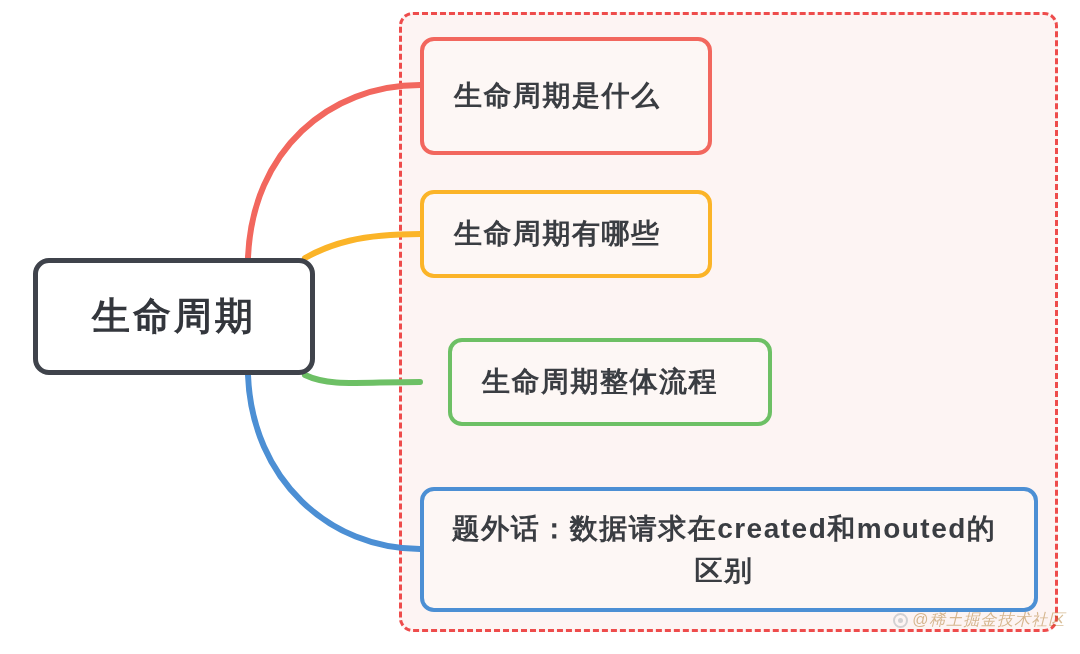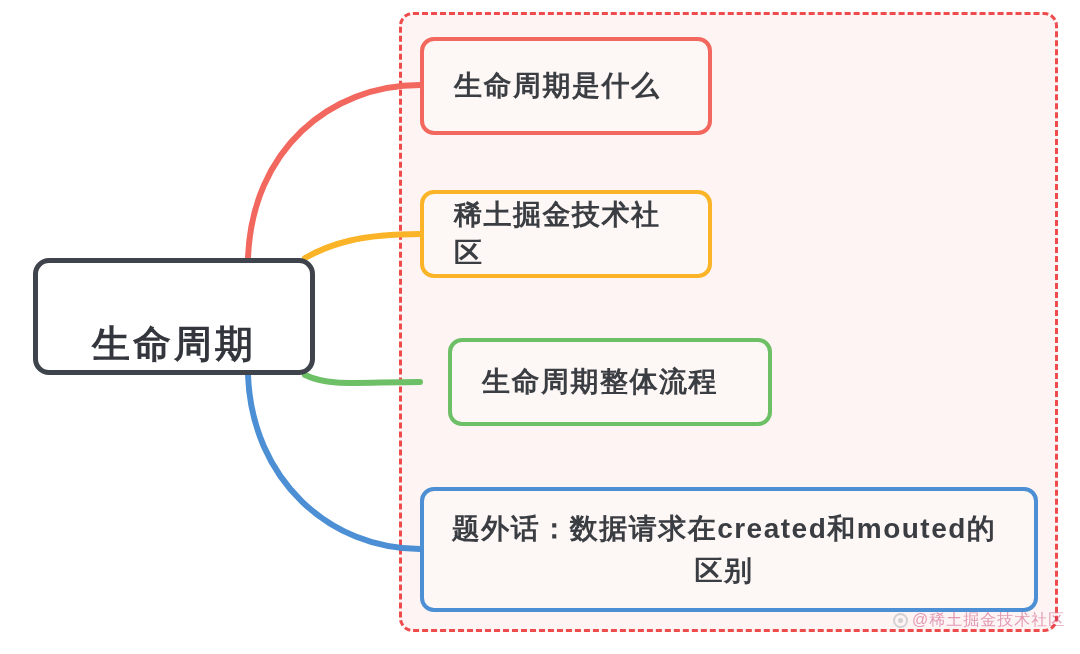--- a/index.html
+++ b/index.html
@@ -65,21 +65,20 @@
   
   #node-root {
     left: 33px;
     top: 258px;
     width: 282px;
     height: 117px;
     border: 5px solid #737373;
     border-radius: 16px;
     background: #ffffff;
     justify-content: center;
-    align-items: flex-end;
   }
   #node-root .node-label {
     font-size: 38px;
     font-weight: bold;
     text-align: center;
     color: #33363C;
     letter-spacing: 3px;
   }
 
   
@@ -94,21 +93,21 @@
     font-size: 28px;
     font-weight: bold;
     color: #3A3D42;
     letter-spacing: 1.5px;
   }
 
   #node-what {
     left: 420px;
     top: 37px;
     width: 292px;
-    height: 98px;
+    height: 118px;
     border-color: #F2675E;
   }
   #node-which {
     left: 420px;
     top: 190px;
     width: 292px;
     height: 88px;
     border-color: #FBB428;
   }
   #node-flow {
@@ -188,29 +187,29 @@
 
   <div class="node" id="node-root" style="border-color: rgb(63, 67, 75); background: rgb(255, 255, 255);">
     <span class="node-label" style="color: rgb(51, 54, 60);">生命周期</span>
   </div>
 
   <div class="node child-node" id="node-what" style="border-color: rgb(242, 103, 94); background: rgb(253, 247, 245);">
     <span class="node-label">生命周期是什么</span>
   </div>
 
   <div class="node child-node" id="node-which" style="border-color: rgb(251, 180, 40); background: rgb(253, 247, 245);">
-    <span class="node-label">稀土掘金技术社区</span>
+    <span class="node-label">生命周期有哪些</span>
   </div>
 
   <div class="node child-node" id="node-flow" style="border-color: rgb(109, 192, 101); background: rgb(253, 247, 245);">
     <span class="node-label">生命周期整体流程</span>
   </div>
 
   <div class="node child-node" id="node-aside" style="border-color: rgb(76, 143, 212); background: rgb(253, 247, 245);">
     <span class="node-label">题外话：数据请求在created和mouted的区别</span>
   </div>
 
   <div id="watermark">
     <span class="wm-mark"></span>
-    <span class="wm-text" style="color: #be185d;">@稀土掘金技术社区</span>
+    <span class="wm-text" style="color: #a16207; font-style: italic;">@稀土掘金技术社区</span>
   </div>
 
 </div>
 
 </body></html>

